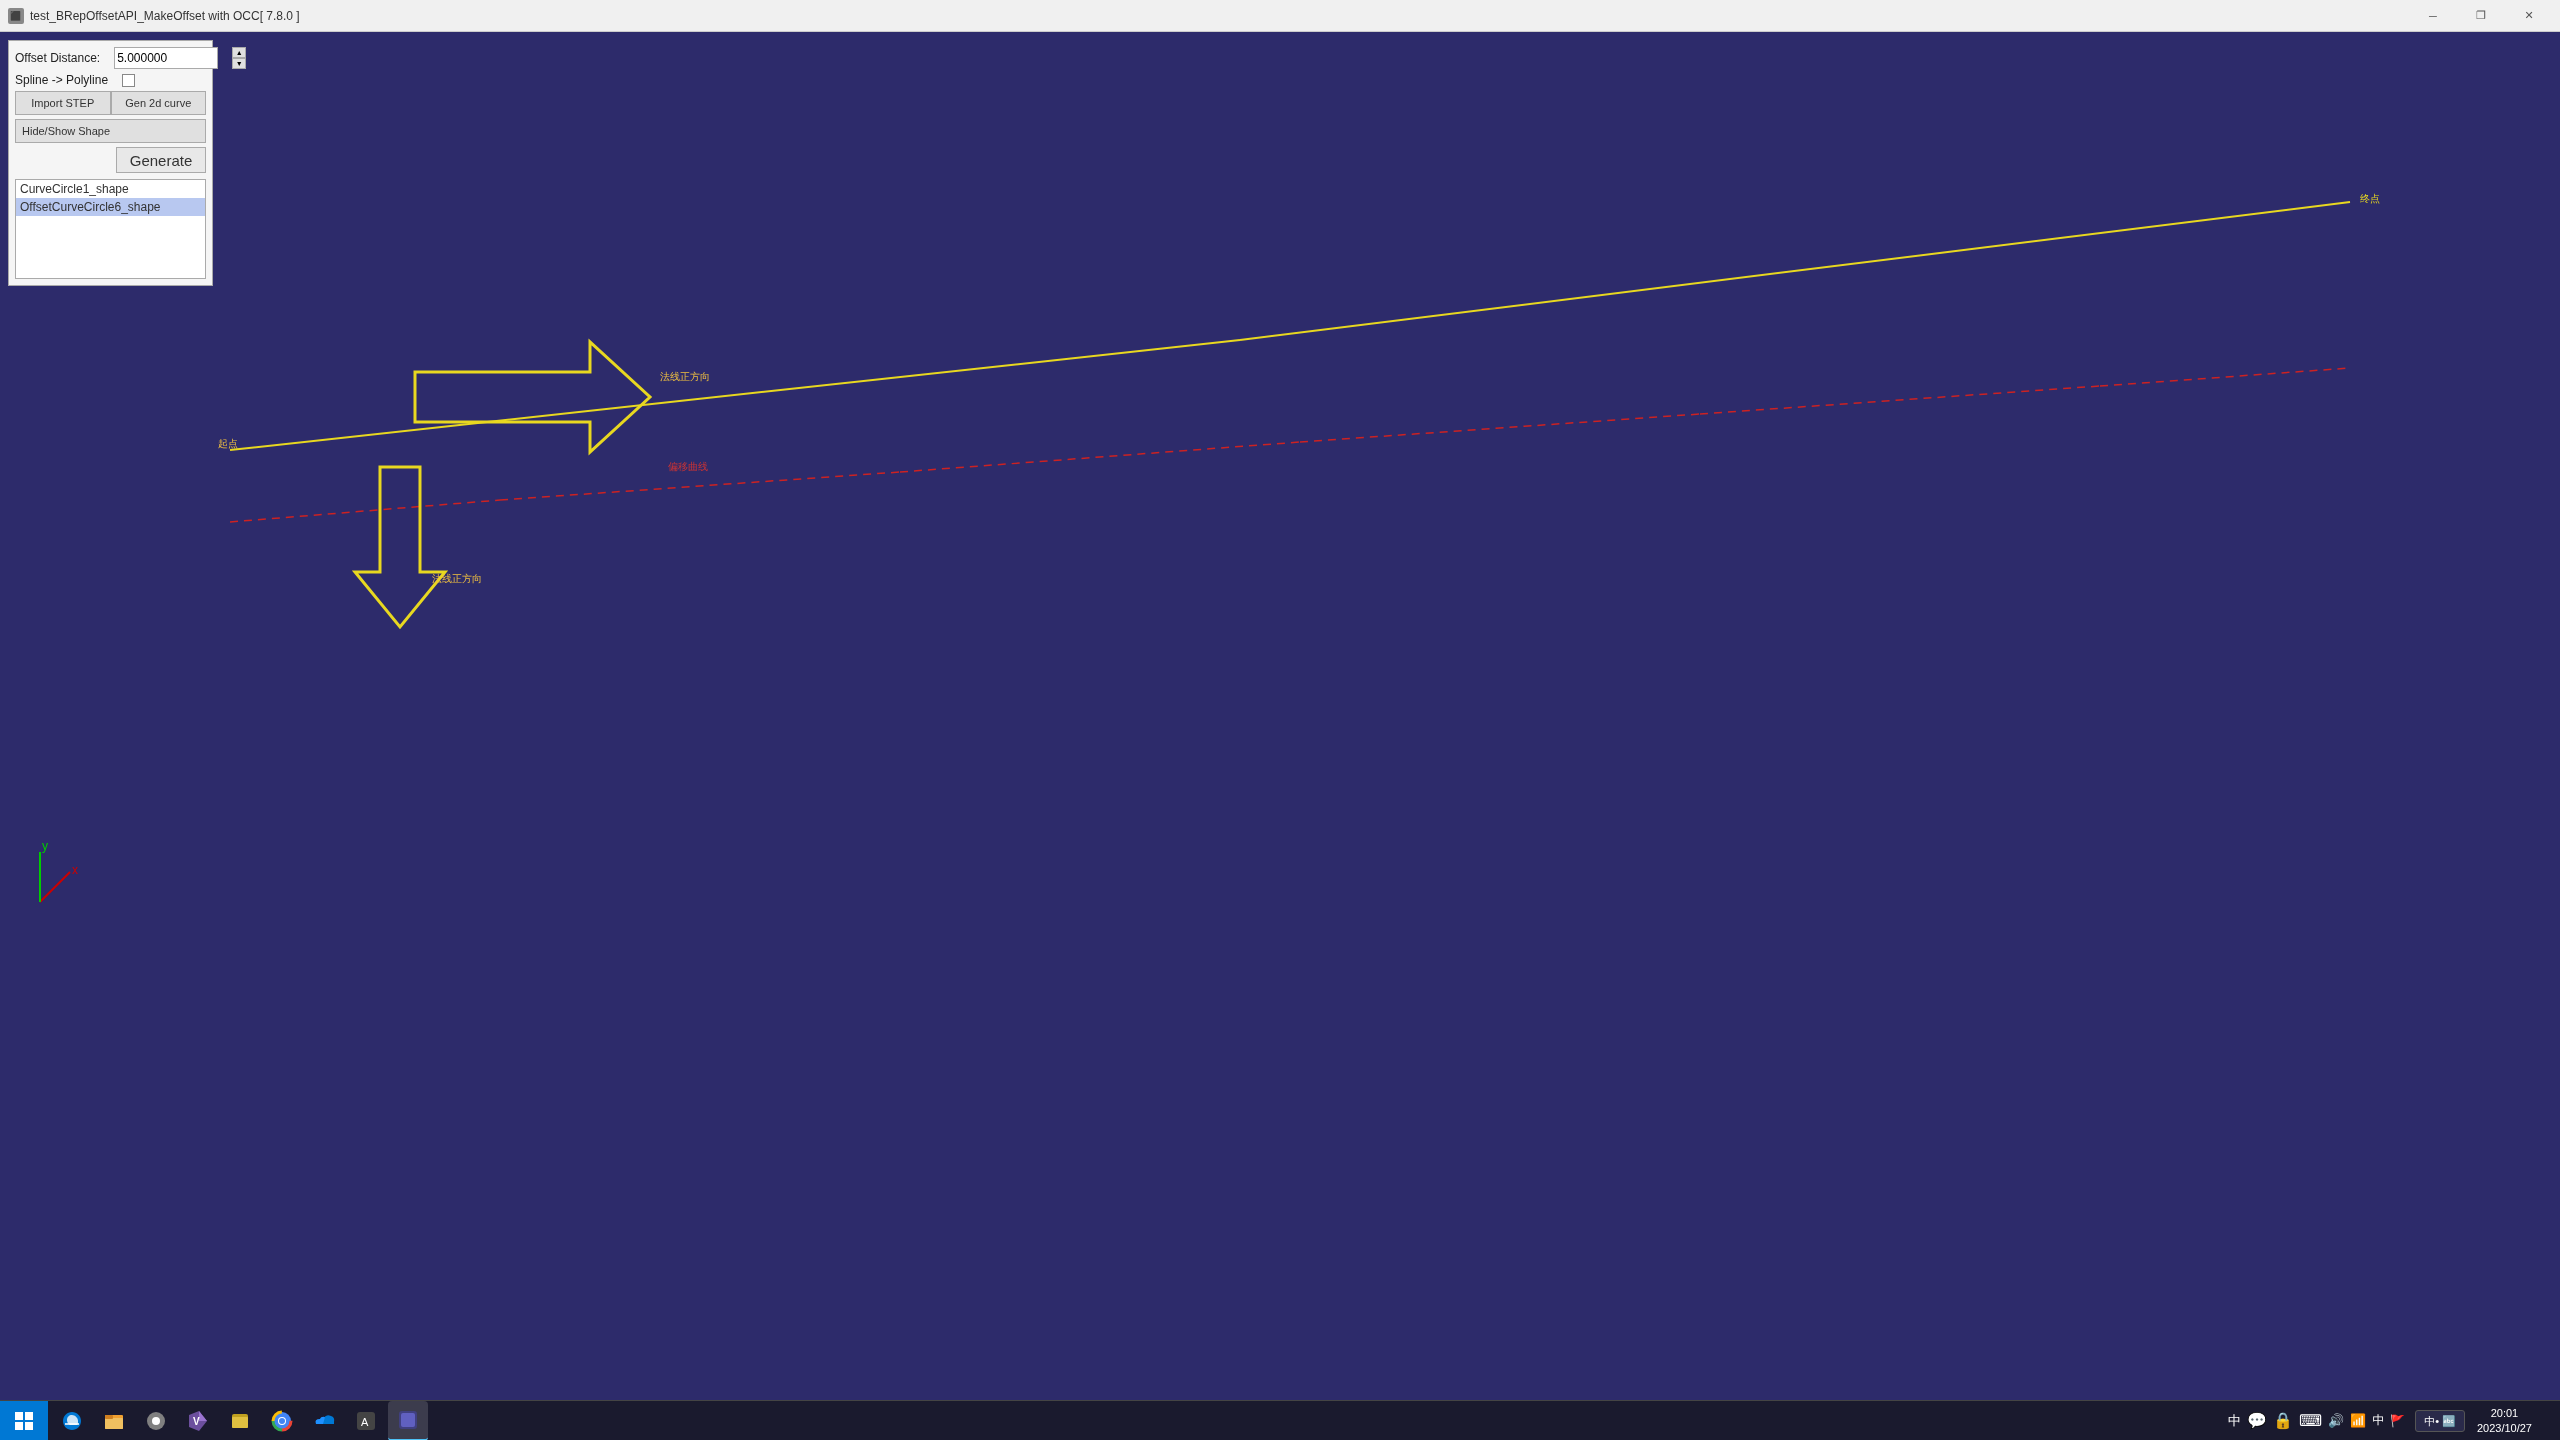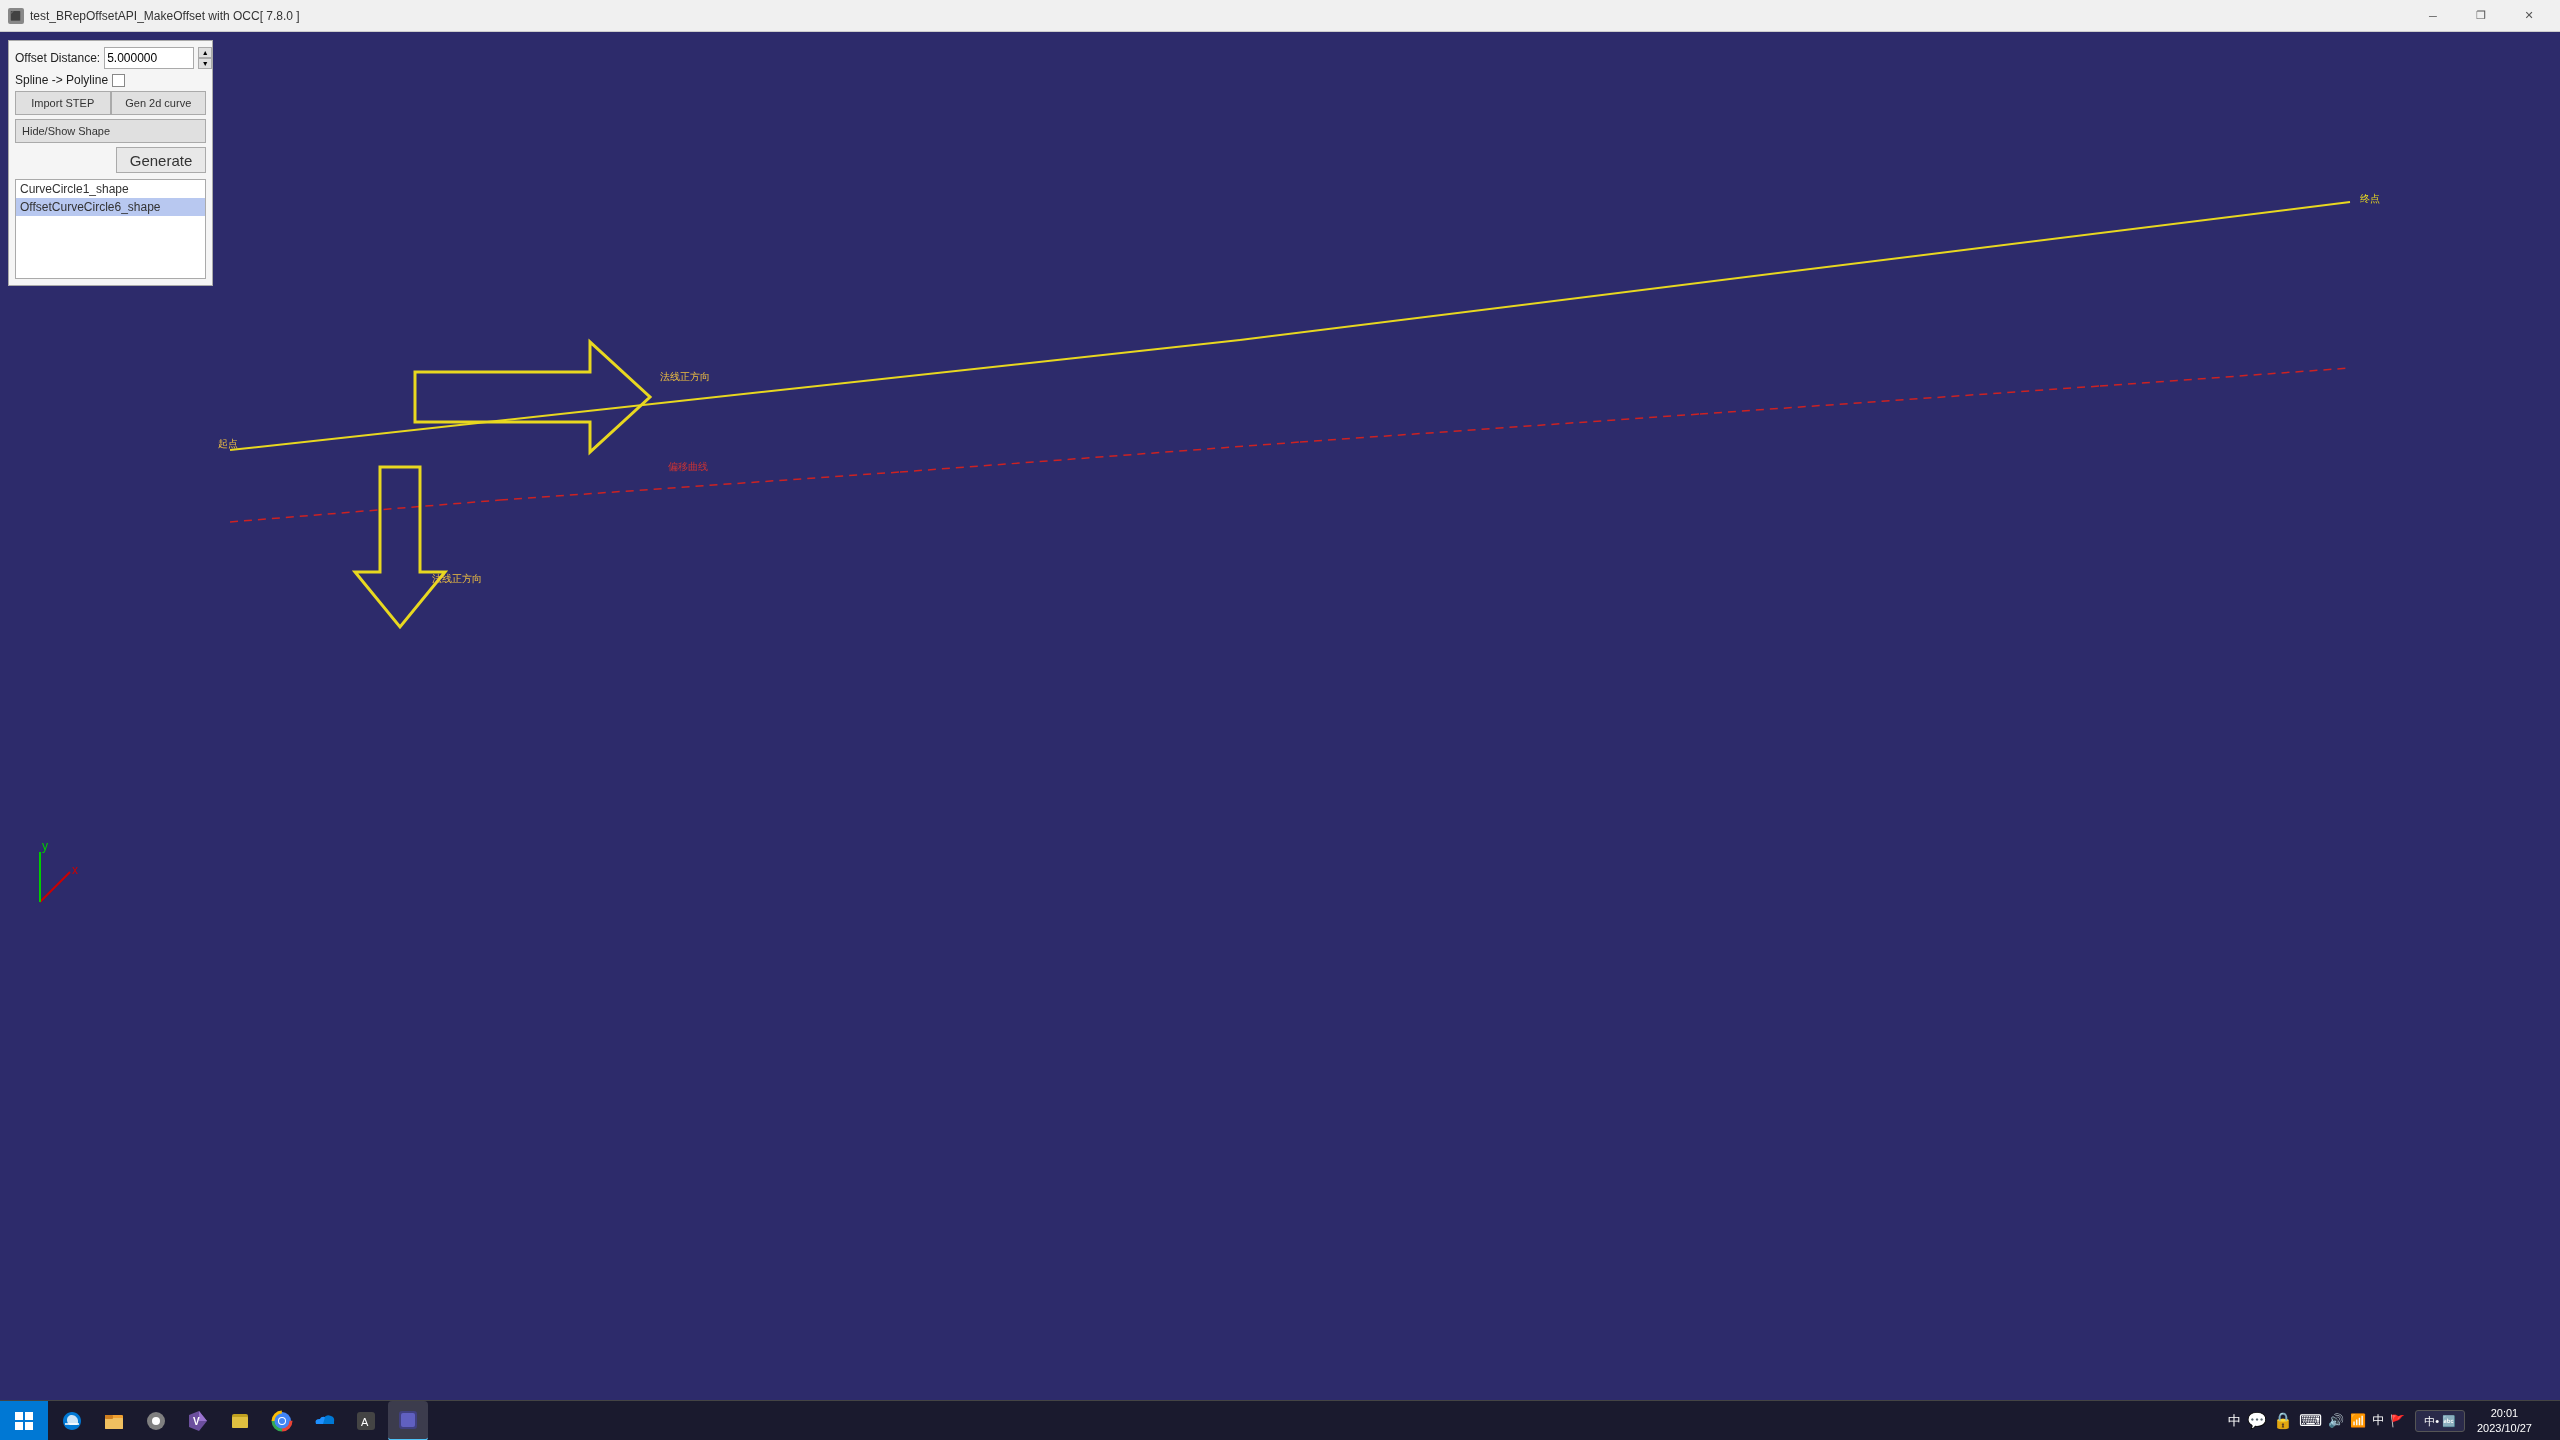--- a/index.html
+++ b/index.html
@@ -16,24 +16,24 @@
     .titlebar-icon { width: 16px; height: 16px; background: #666; border-radius: 2px; font-size: 10px; display: flex; align-items: center; justify-content: center; }
     .titlebar-title { font-size: 12px; color: #333; }
     .titlebar-controls { display: flex; gap: 2px; }
     .titlebar-btn { width: 46px; height: 32px; display: flex; align-items: center; justify-content: center; cursor: pointer; font-size: 11px; color: #555; }
 
     
     .control-panel {
       position: absolute; top: 32px; left: 8px; width: 205px;
       background: #f5f5f5; border: 1px solid #aaa; padding: 6px;
     }
-    .panel-row { display: flex; align-items: center; margin-bottom: 4px; gap: 4px; }
+    .panel-row { display: flex; align-items: center; margin-bottom: 4px; gap: 14px; }
     .panel-label { font-size: 12px; color: #222; white-space: nowrap; }
     .panel-input {
-      width: 90px; height: 22px; border: 1px solid #aaa; padding: 0 2px;
+      width: 104px; height: 22px; border: 1px solid #aaa; padding: 0 2px;
       font-size: 12px; background: white;
     }
     .spinner-wrap { display: flex; flex-direction: column; }
     .spinner-btn { width: 14px; height: 11px; background: #e0e0e0; border: 1px solid #aaa; cursor: pointer; display: flex; align-items: center; justify-content: center; font-size: 7px; line-height: 1; }
     .checkbox { width: 13px; height: 13px; border: 1px solid #888; background: white; cursor: pointer; }
     .panel-buttons { display: flex; margin-bottom: 4px; }
     .panel-btn {
       flex: 1; height: 24px; background: #e0e0e0; border: 1px solid #aaa;
       font-size: 11px; cursor: pointer; display: flex; align-items: center;
       justify-content: center; color: #333;

